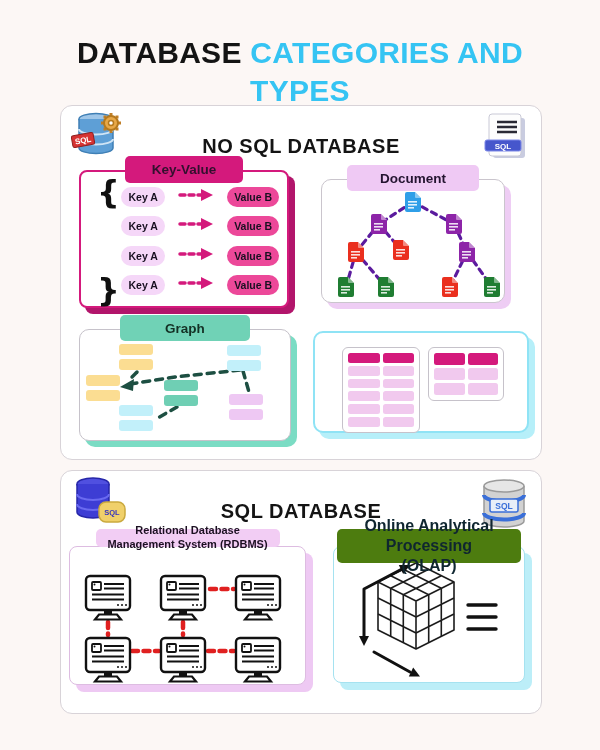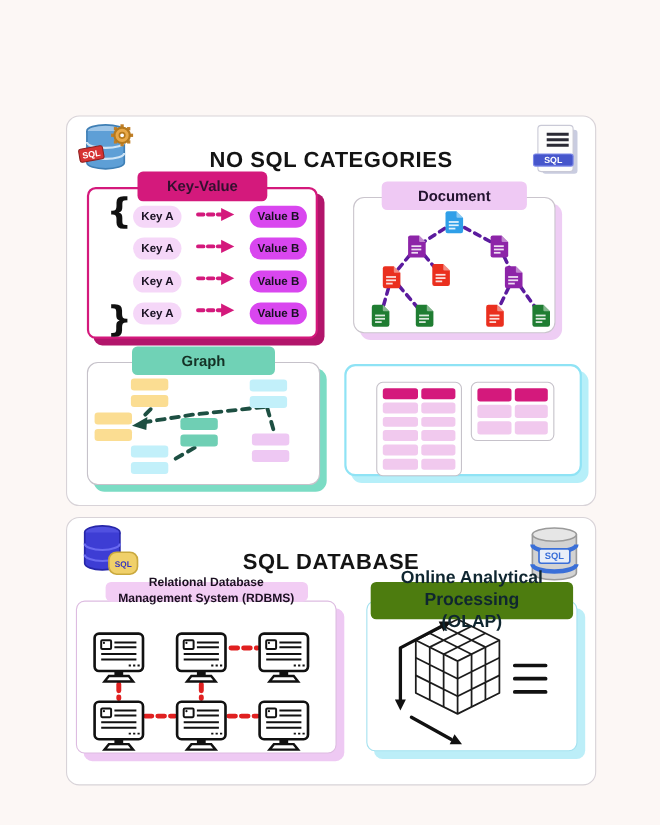--- a/index.html
+++ b/index.html
@@ -28,21 +28,21 @@
 
   .panel.kv{left:18px;top:64px;width:206px;height:134px;border:2.5px solid #d4197c;border-radius:8px;box-shadow:6px 6px 0 #b2156b}
   .kv-tab{top:-16px;width:118px;height:27px;background:#d4197c;color:#33102e;font-size:13.5px}
   .brace{position:absolute;left:16px;font-size:32px;line-height:24px;font-weight:700;color:#101010;font-family:"DejaVu Sans",sans-serif}
   .brace.open{top:8px}
   .brace.close{bottom:4px}
   .kv-rows{position:absolute;left:40px;right:8px;top:15px;bottom:11px;display:flex;flex-direction:column;justify-content:space-between}
   .kv-row{display:flex;align-items:center;justify-content:center;gap:13px}
   .pill{height:20px;display:flex;align-items:center;justify-content:center;border-radius:10px;font-size:10.5px;font-weight:700;color:#181021}
   .pill.key{width:48px;background:#f5d7f8}
-  .pill.value{width:56px;background:#d946ef}
+  .pill.value{width:56px;background:#ec4899}
 
   .panel.doc{left:260px;top:73px;width:182px;height:122px;border:1.5px solid #cac5cd;box-shadow:6px 6px 0 #eecdf4}
   .doc-tab{top:-15px;width:132px;height:26px;background:#efc9f4;color:#241430;font-size:13.5px}
 
   .panel.graph{left:18px;top:223px;width:210px;height:110px;border:1.5px solid #c6c2ca;box-shadow:6px 6px 0 #7bdcc4}
   .graph-tab{top:-15px;width:130px;height:26px;background:#70d2b6;color:#143125;font-size:13.5px}
 
   .panel.cs{left:252px;top:225px;width:212px;height:98px;border:2px solid #8fe3f5;box-shadow:6px 6px 0 #b6eff9}
   .cs-tab{top:-14px;width:130px;height:25px;background:#b5ecf6;color:#112b33;font-size:13.5px}
   .cs-card{position:absolute;background:#fff;border:1.5px solid #c6c2ca;border-radius:6px;display:grid;grid-template-columns:1fr 1fr;gap:3px;padding:5px}
@@ -58,20 +58,21 @@
   .olap-tab{top:-18px;width:184px;height:34px;background:#4d7c0f;color:#0f2630;font-size:16px;line-height:1.25}
 
   .fill-svg{position:absolute;left:0;top:0;width:100%;height:100%}
   .tab span{display:block}
 </style>
 </head>
 <body>
 
 <div class="poster">
 
+  <h1 class="title"><span class="t-black">DATABASE</span> <span class="t-cyan">CATEGORIES AND TYPES</span></h1>
 
   <section class="card nosql">
 
     <span class="sec-icon left">
       <svg width="54" height="52" viewBox="0 0 54 52">
         <ellipse cx="25" cy="9" rx="17" ry="5.5" fill="#9fc6e8" stroke="#3f7fb5" stroke-width="1.5"></ellipse>
         <path d="M8,9 v29 a17,5.5 0 0 0 34,0 v-29" fill="#5e9fd6" stroke="#3f7fb5" stroke-width="1.5"></path>
         <path d="M8,19 a17,5.5 0 0 0 34,0" fill="none" stroke="#cfe4f5" stroke-width="2"></path>
         <path d="M8,29 a17,5.5 0 0 0 34,0" fill="none" stroke="#cfe4f5" stroke-width="2"></path>
         <g>
@@ -86,21 +87,21 @@
           <circle cx="40" cy="13" r="7" fill="#e8a848" stroke="#b5791e" stroke-width="2"></circle>
           <circle cx="40" cy="13" r="2.5" fill="#fff" stroke="#b5791e" stroke-width="1.5"></circle>
         </g>
         <g transform="rotate(-10 12 30)">
           <rect x="1" y="24" width="22" height="12" rx="2" fill="#d63333" stroke="#8e1f1f" stroke-width="1"></rect>
           <text x="12" y="33" font-size="8" font-weight="bold" fill="#fff" text-anchor="middle">SQL</text>
         </g>
       </svg>
     </span>
 
-    <h2 class="sec-title">NO SQL CATEGORIES</h2>
+    <h2 class="sec-title">NO SQL DATABASE</h2>
 
     <span class="sec-icon right">
       <svg width="46" height="50" viewBox="0 0 46 50">
         <rect x="10" y="6" width="32" height="40" rx="3" fill="#c9cce0"></rect>
         <rect x="6" y="2" width="32" height="42" rx="3" fill="#fdfdfd" stroke="#c9c9d6" stroke-width="1"></rect>
         <path d="M14,10 H34 M14,15 H34 M14,20 H34" stroke="#2a2a35" stroke-width="2.6"></path>
         <rect x="2" y="28" width="36" height="11" rx="2" fill="#4656cc" stroke="#7c88e8" stroke-width="1"></rect>
         <text x="20" y="36.5" font-size="8" font-weight="bold" fill="#fff" text-anchor="middle">SQL</text>
       </svg>
     </span>

